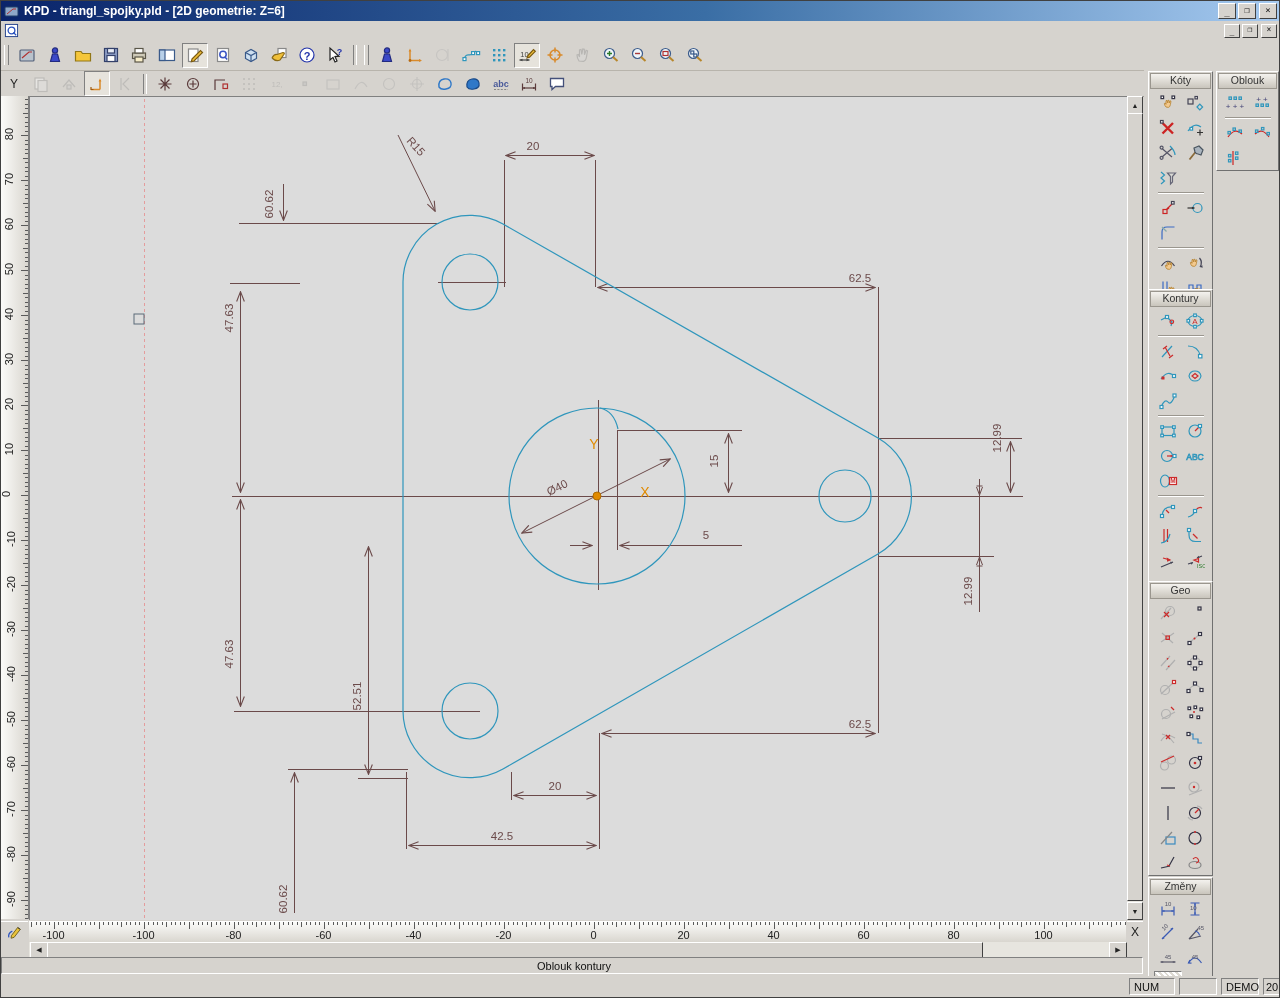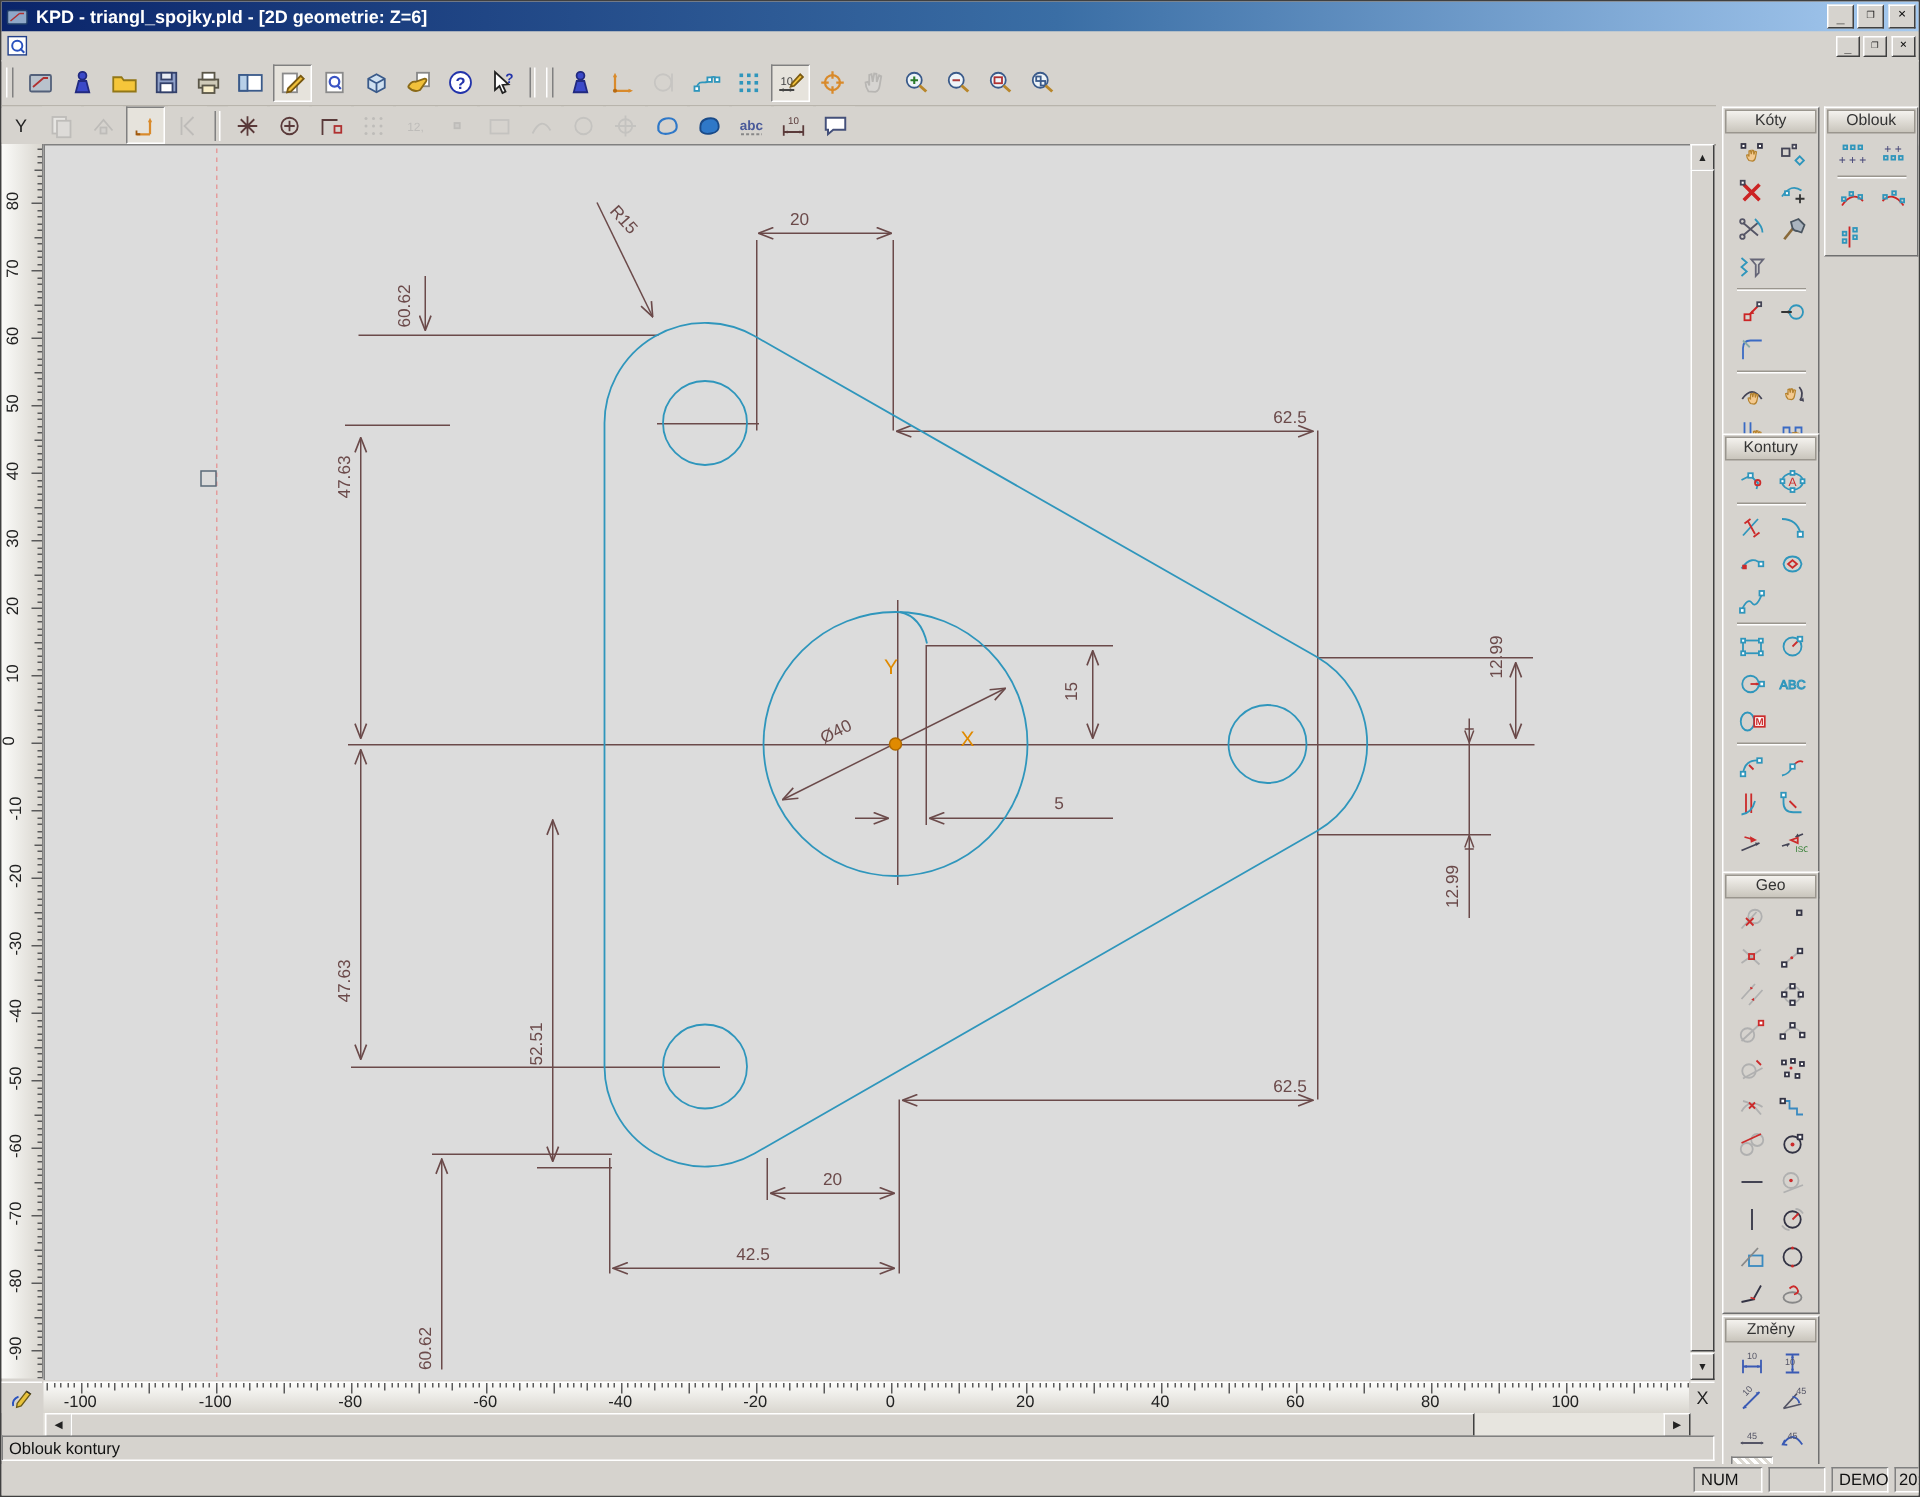--- a/index.html
+++ b/index.html
@@ -35,21 +35,21 @@
   #corner-pencil{position:absolute;left:0;top:920px;width:27px;height:20px;background:#d6d3ce;border-top:1px solid #fff;display:flex;align-items:center;justify-content:center;}
   #corner-x{position:absolute;left:1126px;top:920px;width:16px;height:20px;background:#d6d3ce;font-size:12px;color:#222;display:flex;align-items:center;justify-content:center;border-top:1px solid #fff;}
   
   #canvas{position:absolute;left:28px;top:95px;width:1097px;height:823px;background:#dcdcdc;border-top:1px solid #808080;border-left:1px solid #808080;box-sizing:content-box;}
   
   .sb{position:absolute;background:#e7e5df;}
   .sb-btn{position:absolute;background:#d6d3ce;border:1px solid;border-color:#fff #404040 #404040 #fff;font-size:7px;color:#222;display:flex;align-items:center;justify-content:center;}
   .sb-thumb{position:absolute;background:#d6d3ce;border:1px solid;border-color:#fff #404040 #404040 #fff;}
   
   .sunken{border:1px solid;border-color:#808080 #fff #fff #808080;}
-  #messagebar{position:absolute;left:0;top:956px;width:1142px;height:17px;background:#d6d3ce;font-size:11px;color:#111;padding-left:4px;line-height:16px;z-index:6;box-sizing:border-box;}
+  #messagebar{position:absolute;left:0;top:956px;width:1142px;height:17px;background:#d6d3ce;font-size:11px;color:#111;padding-left:4px;line-height:16px;z-index:6;box-sizing:border-box;text-align:center;}
   #statusbar{position:absolute;left:0;top:975px;width:1280px;height:23px;background:#d6d3ce;z-index:6;}
   .status-cell{position:absolute;top:2px;height:17px;font-size:11px;color:#111;line-height:16px;padding-left:4px;box-sizing:border-box;background:#d6d3ce;}
   
   #palette-area{position:absolute;left:1143px;top:39px;width:137px;height:936px;background:#d6d3ce;}
   .palette{position:absolute;background:#d6d3ce;border:1px solid;border-color:#fff #707070 #707070 #fff;}
   .phead{height:14px;margin:1px;background:linear-gradient(to bottom,#f4f2ee,#c9c5bc);border:1px solid #9a968e;font-size:10.5px;color:#333;text-align:center;line-height:13px;}
   .pbody{display:grid;grid-template-columns:27px 27px;justify-content:center;}
   .pbtn{width:26px;height:23px;display:flex;align-items:center;justify-content:center;border:1px solid transparent;}
   .pbtn svg{width:20px;height:20px;}
   .pbtn.pressed{border-color:#808080 #fff #fff #808080;background:repeating-linear-gradient(45deg,#fff,#fff 2px,#dcd9d2 2px,#dcd9d2 4px);}

